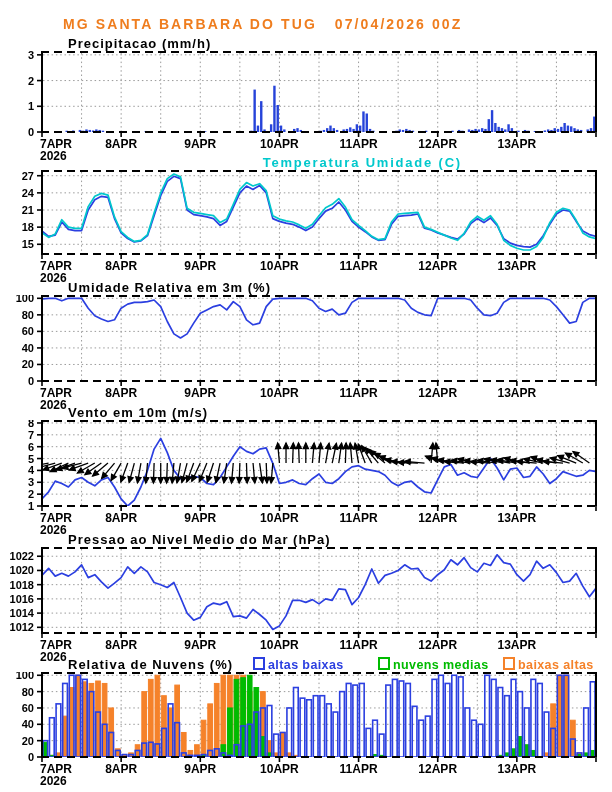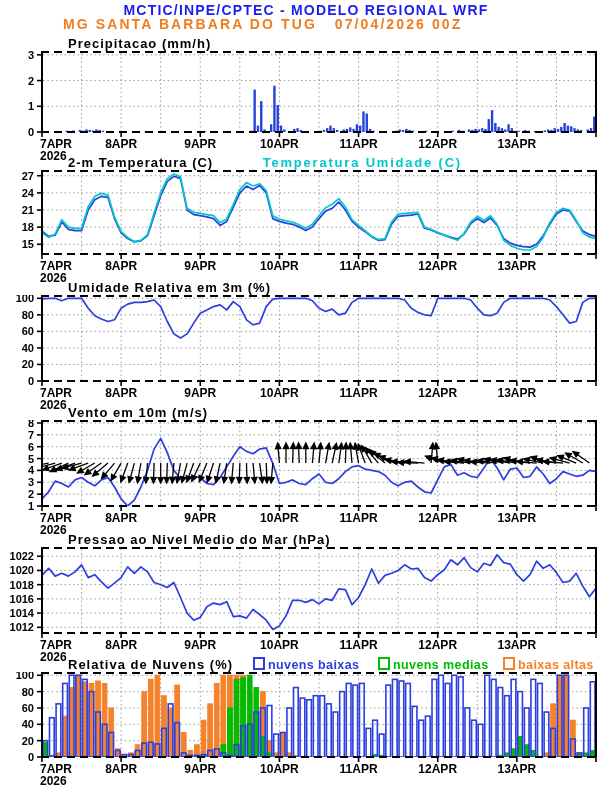--- a/index.html
+++ b/index.html
@@ -15,21 +15,20 @@
   .ptitle .legend-right{position:absolute;right:27px;top:0;white-space:pre;letter-spacing:1.8px;}
   .lg-item{position:absolute;top:0;white-space:pre;font-size:12.5px;letter-spacing:0.4px;}
   .sw{display:inline-block;width:8px;height:9px;border:2px solid #000;background:#fff;
       vertical-align:-1px;margin-right:3px;}
   svg{position:absolute;left:0;}
 </style>
 </head>
 <body>
 
 <div id="page">
-  <div class="hdr title" style="color: rgb(28, 28, 240);">MCTIC/INPE/CPTEC - MODELO REGIONAL WRF</div>
   <div class="hdr station" style="color: rgb(239, 125, 30);">MG SANTA BARBARA DO TUG   07/04/2026 00Z</div>
 
   <div class="ptitle" style="top:36px">
     <span class="t">Precipitacao (mm/h)</span>
   </div>
   <svg width="612" height="112" style="top:51px">
       <g stroke="#9a9a9a" stroke-width="1" stroke-dasharray="1.5 2.8">
         <line x1="81.57142857142857" y1="2" x2="81.57142857142857" y2="80"></line>
         <line x1="121.14285714285714" y1="2" x2="121.14285714285714" y2="80"></line>
         <line x1="160.71428571428572" y1="2" x2="160.71428571428572" y2="80"></line>
@@ -170,21 +169,20 @@
         <text x="358.57142857142856" y="97" font-family="Liberation Sans, sans-serif" font-weight="bold" fill="#000" font-size="12" text-anchor="middle">11APR</text>
         <line x1="437.7142857142857" y1="81" x2="437.7142857142857" y2="86" stroke="#000" stroke-width="1.6"></line>
         <text x="437.7142857142857" y="97" font-family="Liberation Sans, sans-serif" font-weight="bold" fill="#000" font-size="12" text-anchor="middle">12APR</text>
         <line x1="516.8571428571429" y1="81" x2="516.8571428571429" y2="86" stroke="#000" stroke-width="1.6"></line>
         <text x="516.8571428571429" y="97" font-family="Liberation Sans, sans-serif" font-weight="bold" fill="#000" font-size="12" text-anchor="middle">13APR</text>
         <line x1="596" y1="81" x2="596" y2="86" stroke="#000" stroke-width="1.6"></line>
       </g>
     </svg>
 
   <div class="ptitle" style="top:155px">
-    <span class="t">2-m Temperatura (C)</span>
     <span class="legend-right" style="color: rgb(0, 200, 204);">Temperatura Umidade (C)</span>
   </div>
   <svg width="612" height="115" style="top:170px">
       <g stroke="#9a9a9a" stroke-width="1" stroke-dasharray="1.5 2.8">
         <line x1="81.57142857142857" y1="2" x2="81.57142857142857" y2="83"></line>
         <line x1="121.14285714285714" y1="2" x2="121.14285714285714" y2="83"></line>
         <line x1="160.71428571428572" y1="2" x2="160.71428571428572" y2="83"></line>
         <line x1="200.28571428571428" y1="2" x2="200.28571428571428" y2="83"></line>
         <line x1="239.85714285714286" y1="2" x2="239.85714285714286" y2="83"></line>
         <line x1="279.42857142857144" y1="2" x2="279.42857142857144" y2="83"></line>
@@ -628,21 +626,21 @@
         <line x1="437.7142857142857" y1="86" x2="437.7142857142857" y2="91" stroke="#000" stroke-width="1.6"></line>
         <text x="437.7142857142857" y="102" font-family="Liberation Sans, sans-serif" font-weight="bold" fill="#000" font-size="12" text-anchor="middle">12APR</text>
         <line x1="516.8571428571429" y1="86" x2="516.8571428571429" y2="91" stroke="#000" stroke-width="1.6"></line>
         <text x="516.8571428571429" y="102" font-family="Liberation Sans, sans-serif" font-weight="bold" fill="#000" font-size="12" text-anchor="middle">13APR</text>
         <line x1="596" y1="86" x2="596" y2="91" stroke="#000" stroke-width="1.6"></line>
       </g>
     </svg>
 
   <div class="ptitle" style="top:657px">
     <span class="t">Relativa de Nuvens (%)</span>
-    <span class="lg-item" style="left: 253px; color: rgb(43, 63, 224);"><span class="sw" style="border-color: rgb(43, 63, 224);"></span><span>nuvens baixas</span></span>
+    <span class="lg-item" style="left: 253px; color: rgb(43, 63, 224);"><span class="sw" style="border-color: rgb(43, 63, 224);"></span><span>altas baixas</span></span>
     <span class="lg-item" style="left: 378px; color: rgb(0, 187, 0);"><span class="sw" style="border-color: rgb(0, 187, 0);"></span><span>nuvens medias</span></span>
     <span class="lg-item" style="left: 503px; color: rgb(245, 130, 42);"><span class="sw" style="border-color: rgb(245, 130, 42);"></span><span>baixas altas</span></span>
   </div>
   <svg width="612" height="118" style="top:672px">
       <g stroke="#9a9a9a" stroke-width="1" stroke-dasharray="1.5 2.8">
         <line x1="81.57142857142857" y1="2" x2="81.57142857142857" y2="84"></line>
         <line x1="121.14285714285714" y1="2" x2="121.14285714285714" y2="84"></line>
         <line x1="160.71428571428572" y1="2" x2="160.71428571428572" y2="84"></line>
         <line x1="200.28571428571428" y1="2" x2="200.28571428571428" y2="84"></line>
         <line x1="239.85714285714286" y1="2" x2="239.85714285714286" y2="84"></line>

